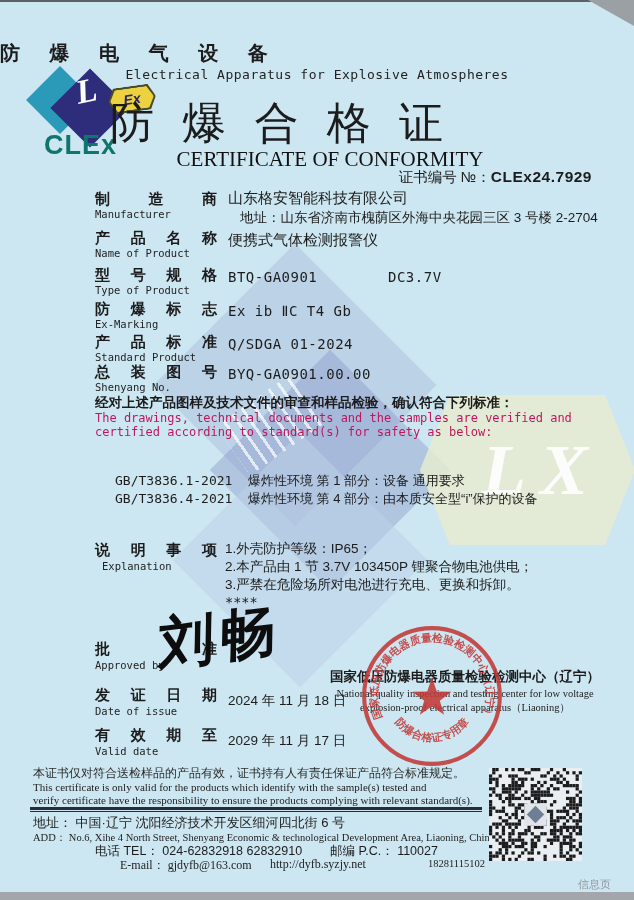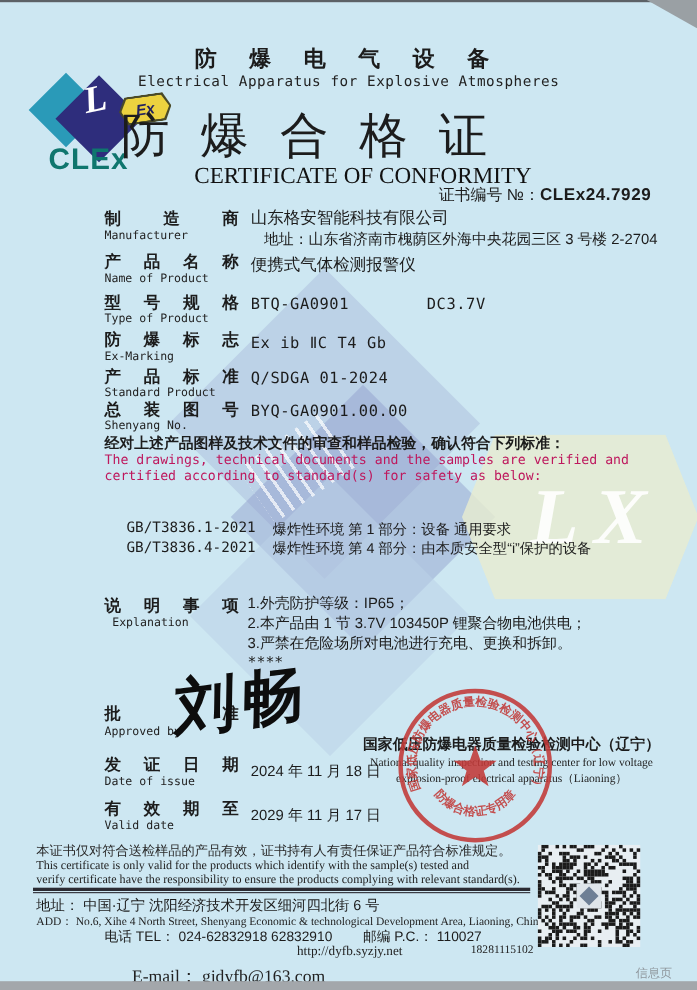--- a/index.html
+++ b/index.html
@@ -32,21 +32,21 @@
   .lg-l{left:40px;top:16px;color:#fff;font-family:"Liberation Serif",serif;font-style:italic;
         font-size:34px;font-weight:bold;transform:rotate(-12deg);z-index:3;}
   .lg-hexo{left:72px;top:30px;width:48px;height:26px;background:#4a4a28;transform:rotate(-8deg);
            clip-path:polygon(14% 0,86% 0,100% 50%,86% 100%,14% 100%,0 50%);z-index:3;}
   .lg-hexi{left:2px;top:2px;width:44px;height:22px;background:#ecd23f;
            clip-path:polygon(14% 0,86% 0,100% 50%,86% 100%,14% 100%,0 50%);
            display:flex;align-items:center;justify-content:center;
            font-style:italic;font-weight:bold;font-size:14px;color:#232360;}
   .lg-text{left:8px;top:74px;font-size:27px;font-weight:bold;color:#0f766e;letter-spacing:1px;z-index:3;}
   
-  .hdr-cn{left:0;top:40px;width:634px;text-align:center;font-size:20px;font-weight:bold;
+  .hdr-cn{left:0;top:40px;width:634px;text-align:left;font-size:20px;font-weight:bold;
           letter-spacing:12px;z-index:2;}
   .hdr-en{left:0;top:67px;width:634px;text-align:center;font-size:13px;letter-spacing:.5px;z-index:2;color:#222;}
   .title-cn{left:110px;top:94px;width:440px;font-size:44px;font-weight:normal;
             letter-spacing:8px;z-index:2;}
   .title-en{left:110px;top:147px;width:440px;text-align:center;font-size:21px;z-index:2;color:#111;}
   .certno{right:42px;top:168px;font-size:14.5px;z-index:2;}
   .certno b{font-size:15.5px;letter-spacing:.5px;}
   
   .lblcn{width:122px;text-align:justify;text-align-last:justify;font-weight:bold;font-size:15px;z-index:2;}
   .lblen{font-size:10.5px;color:#222;z-index:2;}
@@ -194,21 +194,21 @@
 
   <div class="abs rule">
     <div class="r1"></div>
       <div class="r2"></div>
   </div>
 
   <div class="abs ft-cn" style="left:33px;top:814px">地址： 中国·辽宁 沈阳经济技术开发区细河四北街 6 号</div>
   <div class="abs ft-en serif" style="left:33px;top:831px">ADD： No.6, Xihe 4 North Street, Shenyang Economic &amp; technological Development Area, Liaoning, China</div>
   <div class="abs ft-cn" style="left:95px;top:843px;font-size:12.5px">电话 TEL： 024-62832918 62832910</div>
   <div class="abs ft-cn" style="left:330px;top:843px;font-size:12.5px">邮编 P.C.： 110027</div>
-  <div class="abs ft-en serif" style="left:120px;top:878px;font-size:16px">E-mail： gjdyfb@163.com</div>
+  <div class="abs ft-en serif" style="left:120px;top:857px;font-size:12px">E-mail： gjdyfb@163.com</div>
   <div class="abs ft-en serif" style="left:270px;top:857px;font-size:12px">http://dyfb.syzjy.net</div>
   <div class="abs ft-en serif" style="left:428px;top:858px;font-size:10.5px">18281115102</div>
 
   <div class="abs qr">
     <svg width="97" height="93" viewBox="0 0 29 29">
       <rect x="0" y="0" width="29" height="29" fill="#e8eef2"></rect>
       <g id="qr-cells" fill="#1b1b1b">
           <rect x="1" y="0" width="1" height="1"></rect>
           <rect x="2" y="0" width="1" height="1"></rect>
           <rect x="5" y="0" width="1" height="1"></rect>

